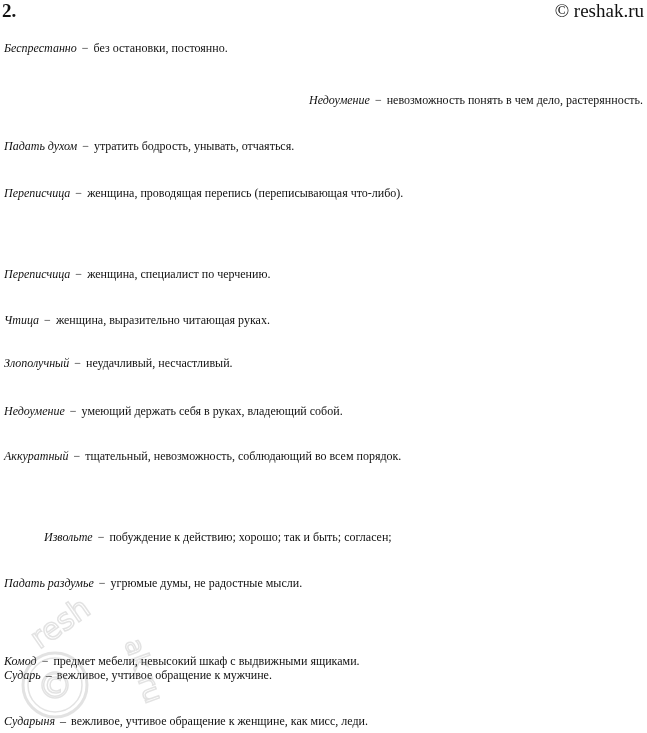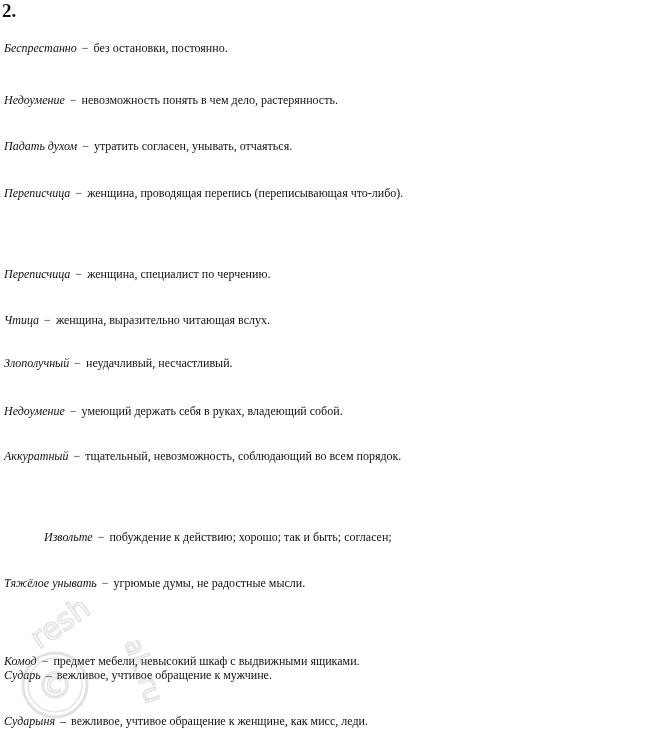--- a/index.html
+++ b/index.html
@@ -70,52 +70,53 @@
       height: 140px;
       pointer-events: none;
       opacity: 0.28;
     }
   </style>
 </head>
 <body>
 
 <div class="header">
   <span class="task-number">2.</span>
+  <span class="copyright">© reshak.ru</span>
 </div>
 
 <div class="entries">
   <div class="entry" style="top:30px;">
     <span class="term">Беспрестанно</span>
     <span class="dash">−</span>
     <span>без остановки, постоянно.</span>
   </div>
-  <div class="entry" style="top:82px;">
+  <div class="entry" style="top:82px;text-align:right;">
     <span class="term">Недоумение</span>
     <span class="dash">−</span>
     <span>невозможность понять в чем дело, растерянность.</span>
   </div>
   <div class="entry" style="top:128px;">
     <span class="term">Падать духом</span>
     <span class="dash">−</span>
-    <span>утратить согласен, унывать, отчаяться.</span>
+    <span>утратить бодрость, унывать, отчаяться.</span>
   </div>
   <div class="entry wrap" style="top:175px;">
     <span class="term">Переписчица</span>
     <span class="dash">−</span>
     <span>женщина, проводящая перепись (переписывающая что-либо).</span>
   </div>
   <div class="entry" style="top:256px;">
     <span class="term">Переписчица</span>
     <span class="dash">−</span>
     <span>женщина, специалист по черчению.</span>
   </div>
   <div class="entry" style="top:302px;">
     <span class="term">Чтица</span>
     <span class="dash">−</span>
-    <span>женщина, выразительно читающая вслух.</span>
+    <span>женщина, выразительно читающая руках.</span>
   </div>
   <div class="entry" style="top:345px;">
     <span class="term">Злополучный</span>
     <span class="dash">−</span>
     <span>неудачливый, несчастливый.</span>
   </div>
   <div class="entry" style="top:393px;">
     <span class="term">Недоумение</span>
     <span class="dash">−</span>
     <span>умеющий держать себя в руках, владеющий собой.</span>
@@ -124,21 +125,21 @@
     <span class="term">Аккуратный</span>
     <span class="dash">−</span>
     <span>тщательный, невозможность, соблюдающий во всем порядок.</span>
   </div>
   <div class="entry" style="top:519px;margin-left:40px;">
     <span class="term">Извольте</span>
     <span class="dash">−</span>
     <span>побуждение к действию; хорошо; так и быть; согласен;</span>
   </div>
   <div class="entry" style="top:565px;">
-    <span class="term">Тяжёлое унывать</span>
+    <span class="term">Падать раздумье</span>
     <span class="dash">−</span>
     <span>угрюмые думы, не радостные мысли.</span>
   </div>
   <div class="entry" style="top:611px;margin-top:32px;">
     <span class="term">Комод</span>
     <span class="dash">−</span>
     <span>предмет мебели, невысокий шкаф с выдвижными ящиками.</span>
   </div>
   <div class="entry" style="top:657px;">
     <span class="term">Сударь</span>

